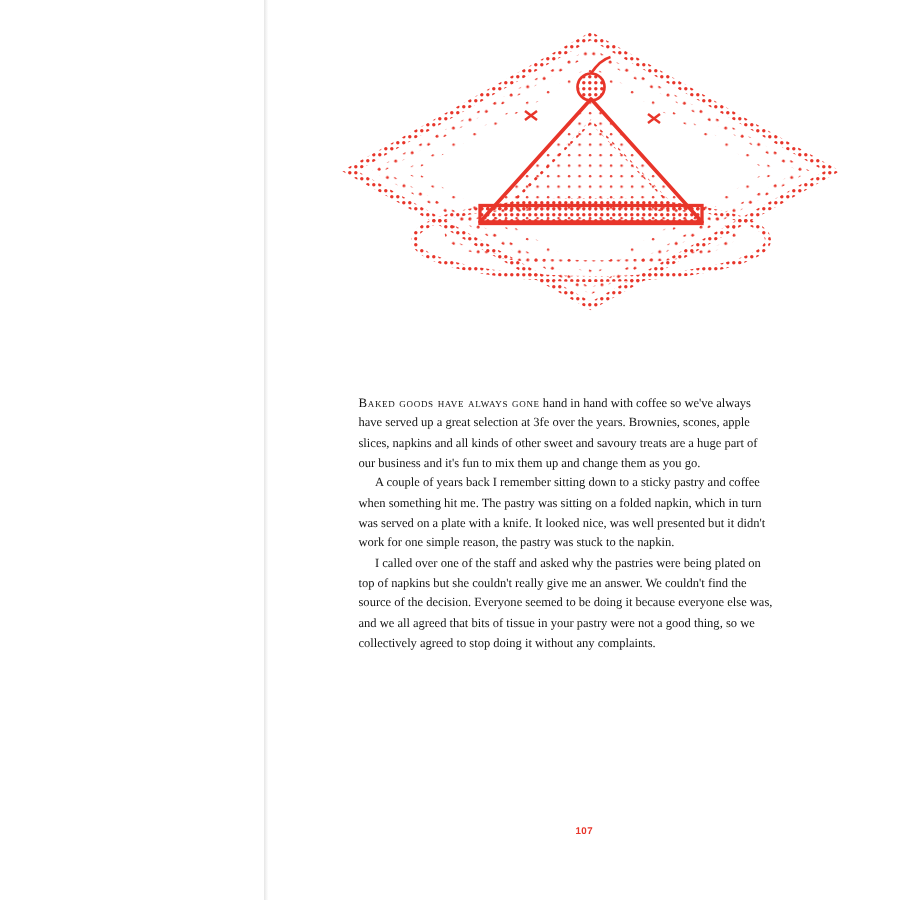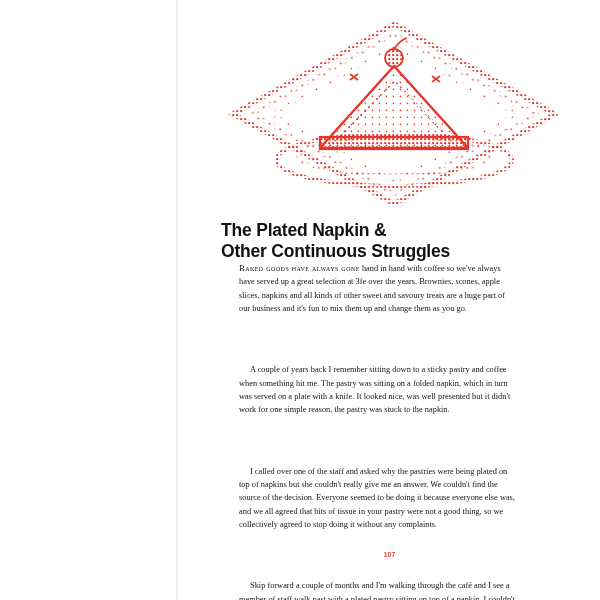--- a/index.html
+++ b/index.html
@@ -110,21 +110,20 @@
     font-size: 8.35px;
     line-height: 13.35px;
     color: #141414;
     text-align: left;
   }
   #body-copy p {
     margin: 0;
   }
   #body-copy p + p {
     text-indent: 11px;
-    margin-top: 48px;
   }
   .smallcaps {
     font-variant: small-caps;
     letter-spacing: 0.45px;
     font-size: 8.6px;
     margin-top: 21px;
   }
 
   
   #folio {
@@ -208,28 +207,23 @@
 
         <g stroke="#e8352a" stroke-width="1.6">
           <line x1="126" y1="56" x2="134" y2="62"></line>
           <line x1="134" y1="56" x2="126" y2="62"></line>
           <line x1="208" y1="58" x2="216" y2="64"></line>
           <line x1="216" y1="58" x2="208" y2="64"></line>
         </g>
       </svg>
     </div>
 
-    <h1 id="chapter-title">
-        <span class="t-line">The Plated Napkin &amp;</span>
-        <span class="t-line">Other Continuous Struggles</span>
-      </h1>
 
     <div id="body-copy">
         <p><span class="smallcaps">Baked goods have always gone</span><span> hand in hand with coffee so we've always have served up a great selection at 3fe over the years. Brownies, scones, apple slices, napkins and all kinds of other sweet and savoury treats are a huge part of our business and it's fun to mix them up and change them as you go.</span></p>
         <p>A couple of years back I remember sitting down to a sticky pastry and coffee when something hit me. The pastry was sitting on a folded napkin, which in turn was served on a plate with a knife. It looked nice, was well presented but it didn't work for one simple reason, the pastry was stuck to the napkin.</p>
         <p>I called over one of the staff and asked why the pastries were being plated on top of napkins but she couldn't really give me an answer. We couldn't find the source of the decision. Everyone seemed to be doing it because everyone else was, and we all agreed that bits of tissue in your pastry were not a good thing, so we collectively agreed to stop doing it without any complaints.</p>
-        <p>Skip forward a couple of months and I'm walking through the café and I see a member of staff walk past with a plated pastry sitting on top of a napkin. I couldn't believe it. I sat down and watched the morning</p>
       </div>
 
     <div id="folio">107</div>
 
   </div>
 </div>
 
 </body></html>

